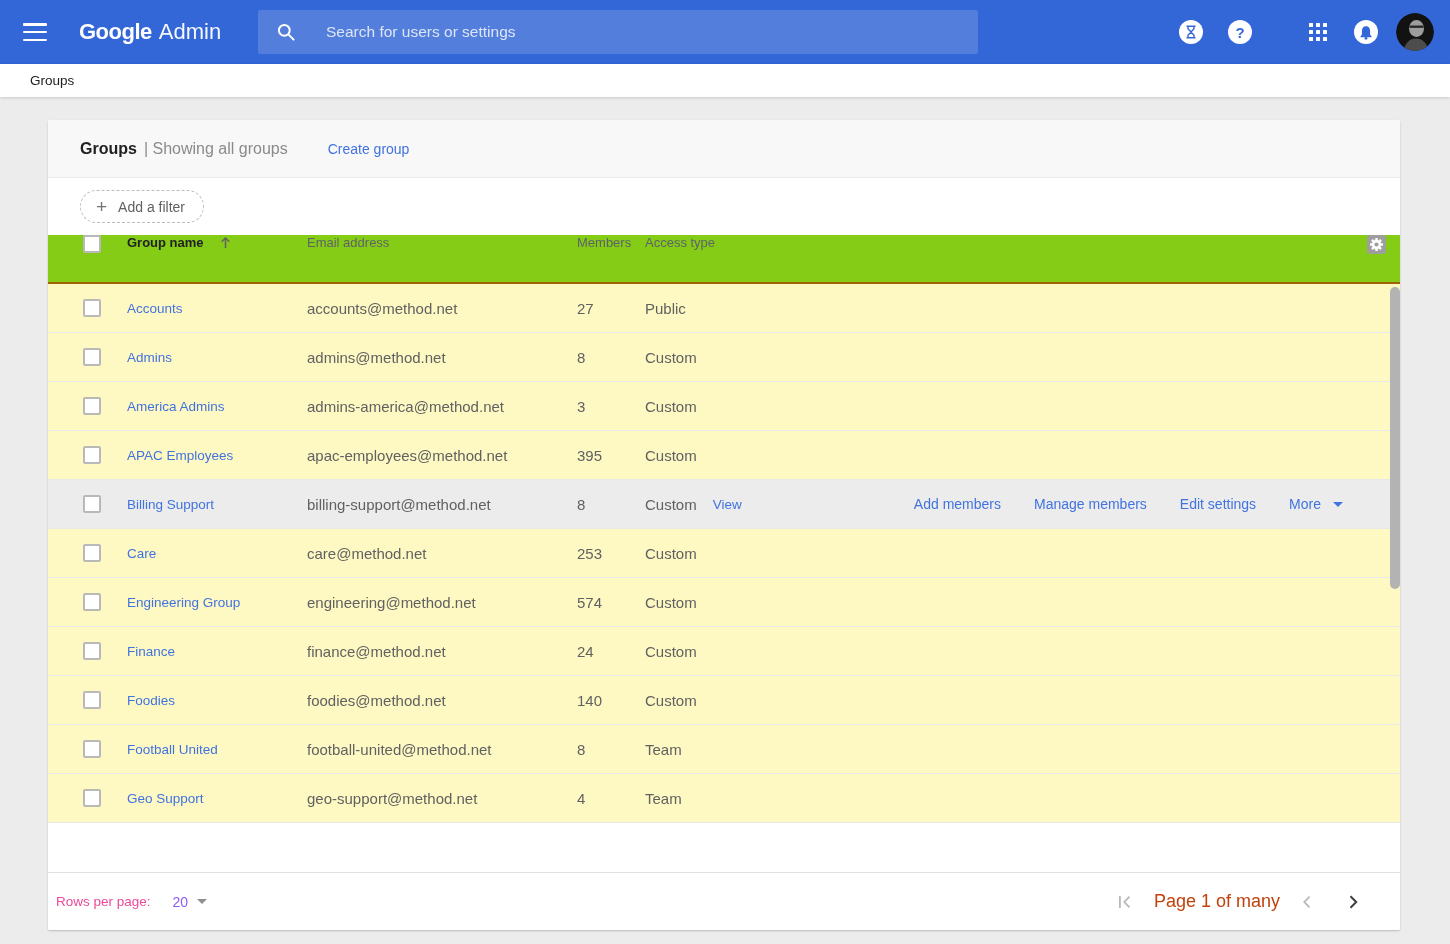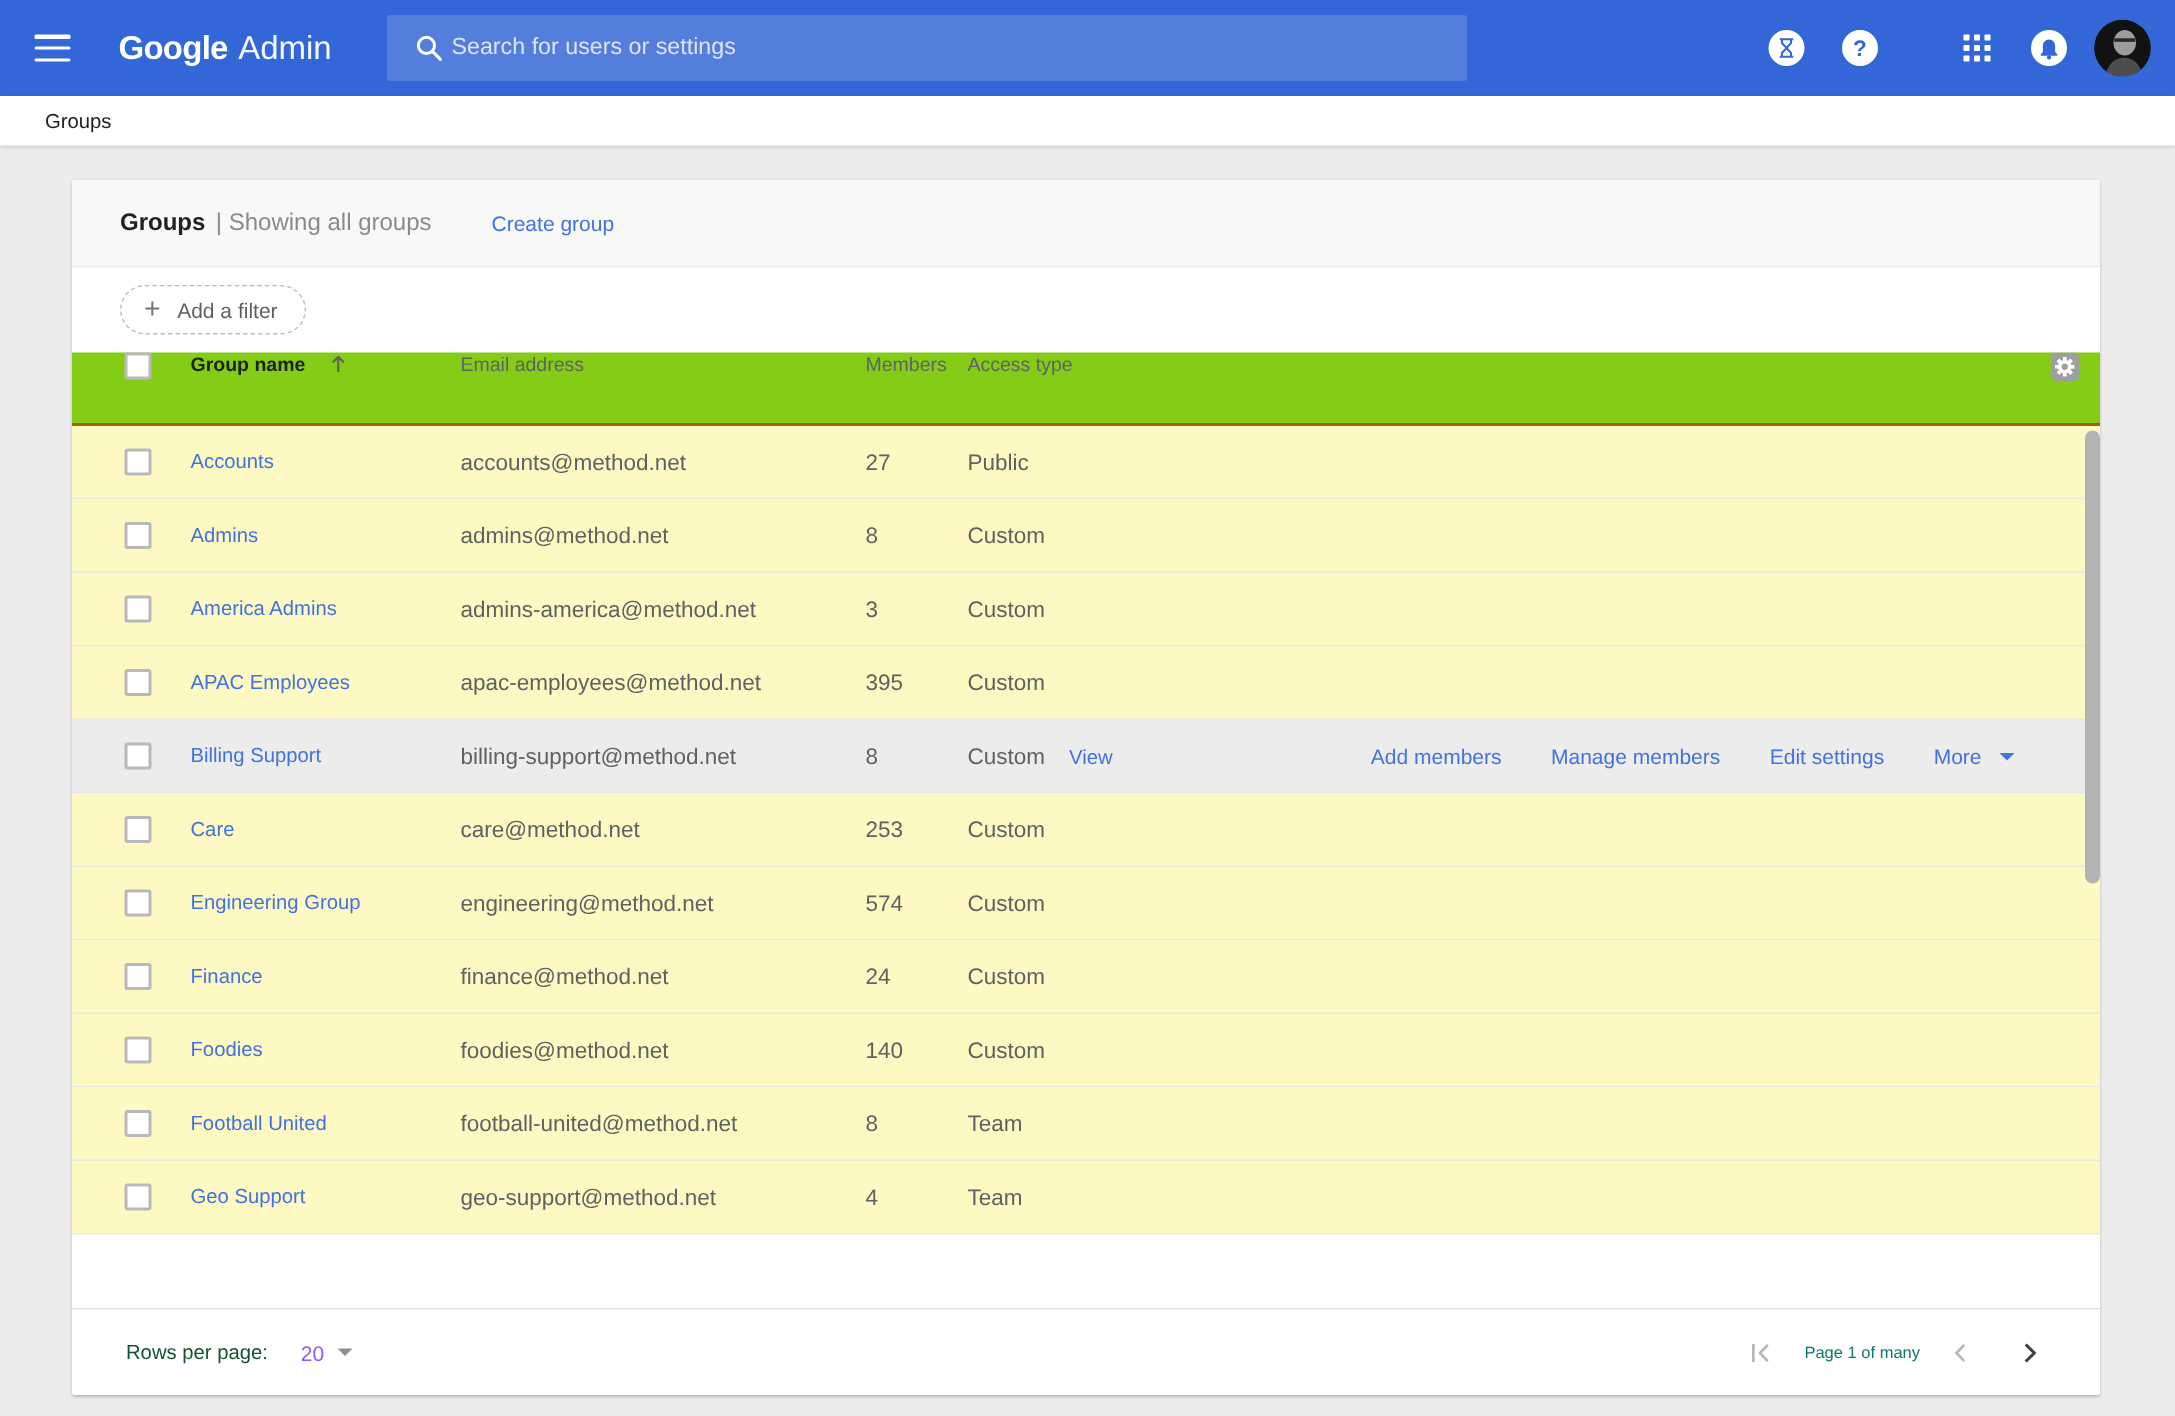--- a/index.html
+++ b/index.html
@@ -11,21 +11,21 @@
     display:flex; align-items:center; }
   .hamburger { width:24px; height:18px; margin-left:23px; display:flex;
     flex-direction:column; justify-content:space-between; cursor:pointer; }
   .hamburger span { display:block; height:2.5px; background:#fff; border-radius:1px; }
   .brand { margin-left:32px; color:#fff; font-size:22px; white-space:nowrap; }
   .brand .g { font-weight:700; letter-spacing:-0.5px; }
   .brand .a { font-weight:400; margin-left:7px; opacity:.95; }
   .searchbox { position:absolute; left:258px; top:10px; width:720px; height:44px;
     background:rgba(255,255,255,0.16); border-radius:2px; display:flex; align-items:center; }
   .searchbox svg { margin-left:18px; }
-  .searchbox input { flex:1; margin-left:5px; margin-right:12px; background:transparent;
+  .searchbox input { flex:1; margin-left:30px; margin-right:12px; background:transparent;
     border:none; outline:none; font-size:15.5px; color:#fff;
     font-family:"Liberation Sans", sans-serif; }
   .searchbox input::placeholder { color:rgba(255,255,255,0.80); }
   .topbar-right { position:absolute; right:16px; top:0; height:64px;
     display:flex; align-items:center; }
   .circle-ic { width:24px; height:24px; border-radius:50%; background:#fff;
     display:flex; align-items:center; justify-content:center; cursor:pointer; }
   .qmark { color:#3366d6; font-size:15px; font-weight:700; }
   .apps-grid { width:18px; height:18px; display:grid;
     grid-template-columns:repeat(3,4px); grid-template-rows:repeat(3,4px);
@@ -84,27 +84,27 @@
   .view-link { font-size:13.5px; color:#4173e0; margin-left:16px; cursor:pointer; display:none; }
   .action-link { font-size:14px; color:#4173e0; cursor:pointer; display:flex; align-items:center; }
   .caret-down { width:0; height:0; border-left:5px solid transparent;
     border-right:5px solid transparent; border-top:5.5px solid #8f8f8f; display:inline-block; }
   .caret-down.blue { border-top-color:#4173e0; margin-left:12px; }
 
   
   .tfoot { position:absolute; bottom:0; left:0; right:0; height:58px;
     border-top:1px solid #e0e0e0; display:flex; align-items:center;
     background:#fff; border-radius:0 0 2px 2px; }
-  .rpp-label { margin-left:36px; font-size:13.5px; color:#14532d; }
+  .rpp-label { margin-left:8px; font-size:13.5px; color:#ec4899; }
   .rpp-value { margin-left:22px; font-size:14px; color:#8b5cf6; cursor:pointer;
     display:flex; align-items:center; }
   .rpp-value .caret-down { margin-left:9px; }
   .pager { margin-left:auto; display:flex; align-items:center; padding-right:40px; }
   .pg-btn { display:flex; align-items:center; cursor:default; }
-  .page-status { font-size:11px; color:#0f766e; margin:0 20px; }
+  .page-status { font-size:18px; color:#c2410c; margin:0 20px; }
   .pg-next { margin-left:36px; cursor:pointer; }
 
   
   .scroll-thumb { position:absolute; right:0; top:167px; width:10px; height:302px;
     background:#b3b3b3; border-radius:5px; cursor:pointer; }
 </style>
 </head>
 <body>
 
 <header class="topbar">

